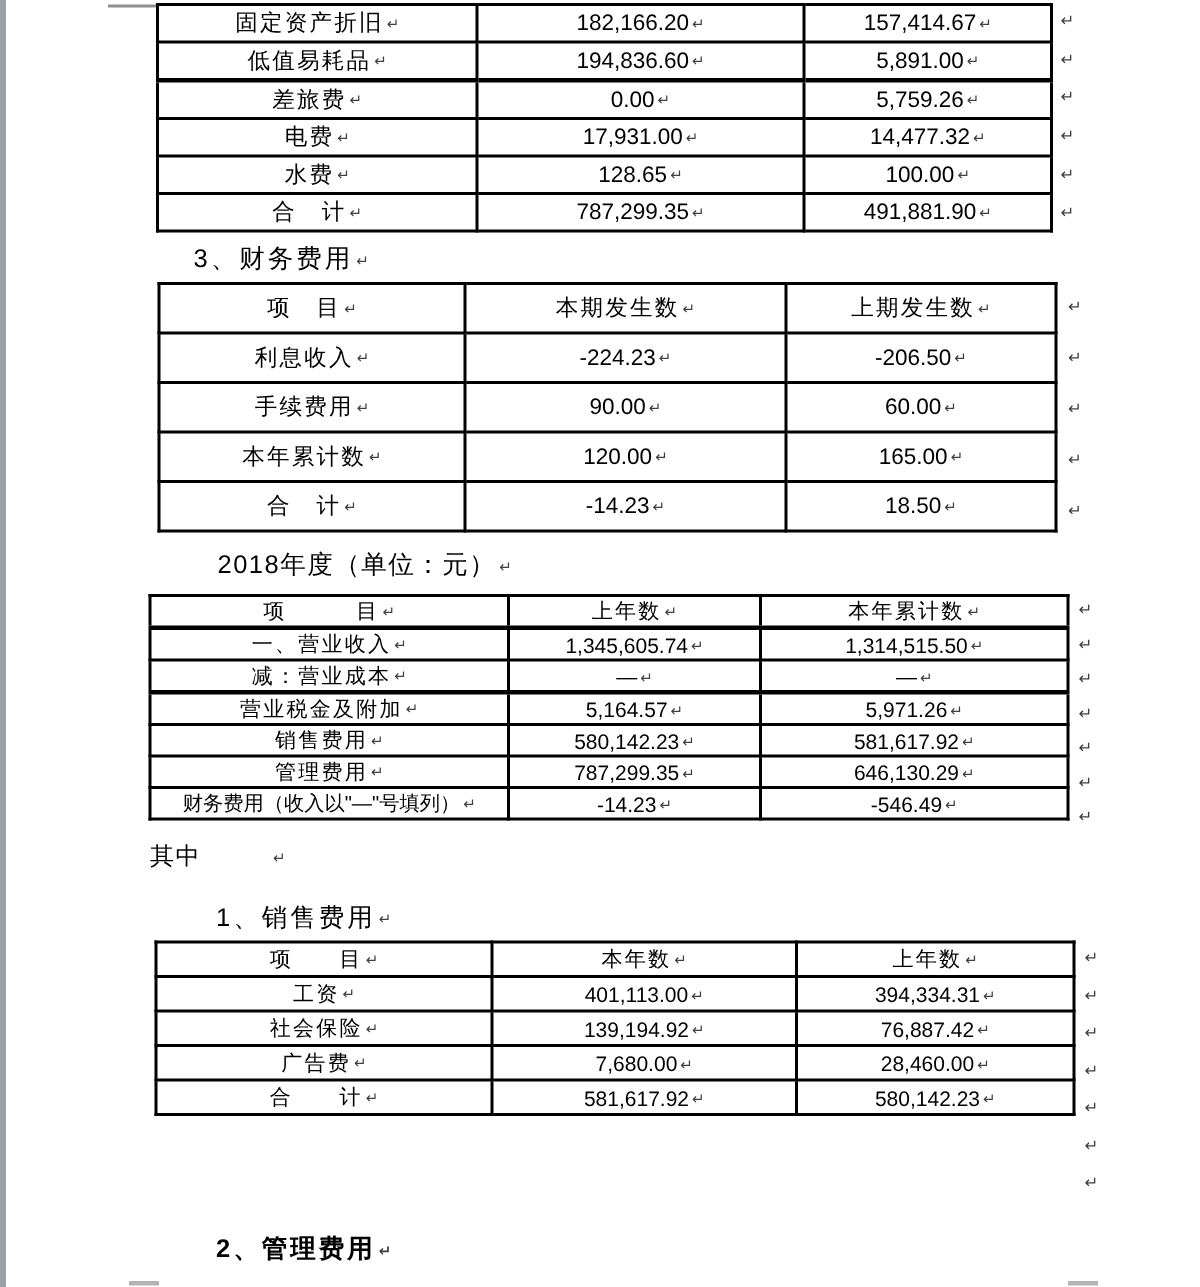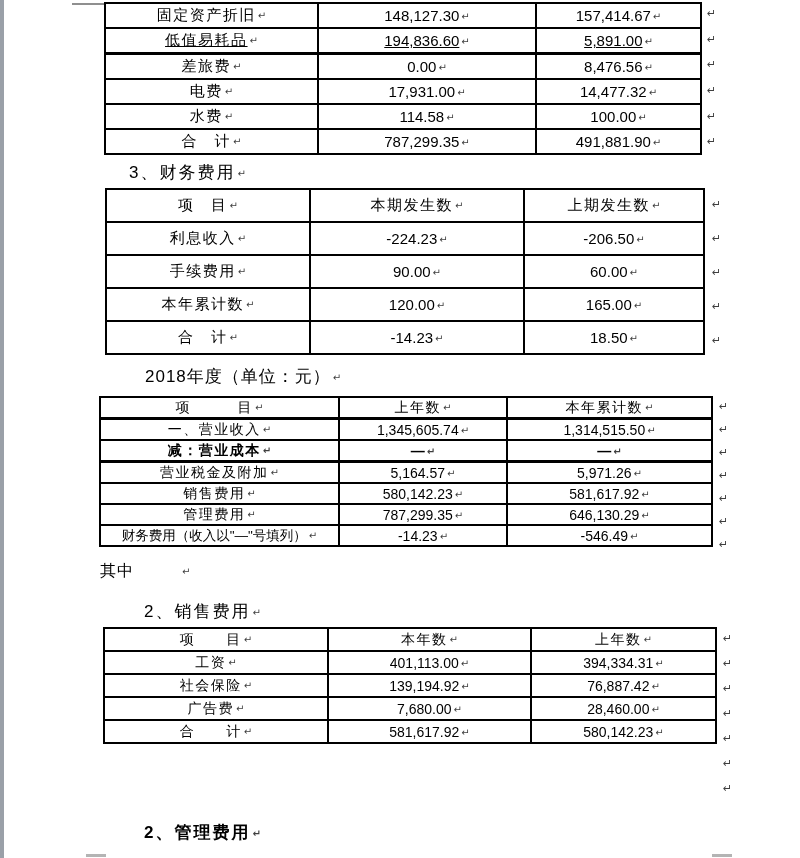--- a/index.html
+++ b/index.html
@@ -21,29 +21,29 @@
   .doc-table{position:absolute;border-collapse:collapse;table-layout:fixed;background:#fff;}
   .doc-table td,.doc-table th{
     border:2px solid #000;text-align:center;vertical-align:middle;
     padding:0 2px;font-weight:normal;white-space:nowrap;overflow:hidden;
   }
   .lbl{letter-spacing:1.5px;}
   .num{letter-spacing:0;}
 
   .t1{left:104px;top:2px;width:596px;font-size:15px;padding-left:24px;}
   .t1 td{height:23px;}
-  .t1 tbody tr:nth-of-type(2) td{border-bottom-width:3px;text-decoration:underline;}
+  .t1 tbody tr:nth-of-type(2) td{border-bottom-width:3px;}
 
   .t2{left:105px;top:188px;width:598px;font-size:15px;}
   .t2 th,.t2 td{height:31px;}
 
   .t3{left:99px;top:396px;width:612px;font-size:14px;}
   .t3 th,.t3 td{height:19px;}
   .t3 thead th{border-bottom-width:3px;}
-  .t3 tbody tr:nth-of-type(2) td{border-bottom-width:3px;font-weight:bold;}
+  .t3 tbody tr:nth-of-type(2) td{border-bottom-width:3px;}
   .t3 tbody tr:nth-of-type(6) td:first-child{font-size:13.5px;}
   .t3 tbody tr:nth-of-type(6) td:first-child .lbl{letter-spacing:0;}
 
   .t4{left:103px;top:627px;width:612px;font-size:14px;}
   .t4 th,.t4 td{height:21px;}
 
   
   .pmark{
     font-size:10px;color:#3f3f3f;margin-left:2px;letter-spacing:0;
     display:inline-block;transform:translateY(-1px);
@@ -76,45 +76,45 @@
   <table class="doc-table t1">
     <colgroup>
         <col style="width:213px">
         <col style="width:218px">
         <col style="width:165px">
       </colgroup>
     <tbody>
 
         <tr>
           <td><span class="lbl">固定资产折旧</span><span class="pmark">↵</span></td>
-          <td><span class="num">148,127.30</span><span class="pmark">↵</span></td>
+          <td><span class="num">182,166.20</span><span class="pmark">↵</span></td>
           <td><span class="num">157,414.67</span><span class="pmark">↵</span></td>
         </tr>
 
         <tr>
           <td><span class="lbl">低值易耗品</span><span class="pmark">↵</span></td>
           <td><span class="num">194,836.60</span><span class="pmark">↵</span></td>
           <td><span class="num">5,891.00</span><span class="pmark">↵</span></td>
         </tr>
 
         <tr>
           <td><span class="lbl">差旅费</span><span class="pmark">↵</span></td>
           <td><span class="num">0.00</span><span class="pmark">↵</span></td>
-          <td><span class="num">8,476.56</span><span class="pmark">↵</span></td>
+          <td><span class="num">5,759.26</span><span class="pmark">↵</span></td>
         </tr>
 
         <tr>
           <td><span class="lbl">电费</span><span class="pmark">↵</span></td>
           <td><span class="num">17,931.00</span><span class="pmark">↵</span></td>
           <td><span class="num">14,477.32</span><span class="pmark">↵</span></td>
         </tr>
 
         <tr>
           <td><span class="lbl">水费</span><span class="pmark">↵</span></td>
-          <td><span class="num">114.58</span><span class="pmark">↵</span></td>
+          <td><span class="num">128.65</span><span class="pmark">↵</span></td>
           <td><span class="num">100.00</span><span class="pmark">↵</span></td>
         </tr>
 
         <tr>
           <td><span class="lbl">合　计</span><span class="pmark">↵</span></td>
           <td><span class="num">787,299.35</span><span class="pmark">↵</span></td>
           <td><span class="num">491,881.90</span><span class="pmark">↵</span></td>
         </tr>
       </tbody>
   </table>
@@ -275,21 +275,21 @@
       <div class="rowmark">
         <span class="pmark">↵</span>
       </div>
       <div class="rowmark">
         <span class="pmark">↵</span>
       </div>
     </div>
 
   <div class="among"><span>其中</span><span class="pmark">↵</span></div>
 
-  <div class="heading h-sales"><span>2、销售费用</span><span class="pmark">↵</span></div>
+  <div class="heading h-sales"><span>1、销售费用</span><span class="pmark">↵</span></div>
 
   <table class="doc-table t4">
     <colgroup>
         <col style="width:224px">
         <col style="width:203px">
         <col style="width:185px">
       </colgroup>
     <thead>
       <tr>
         <th><span class="lbl">项　　目</span><span class="pmark">↵</span></th>

